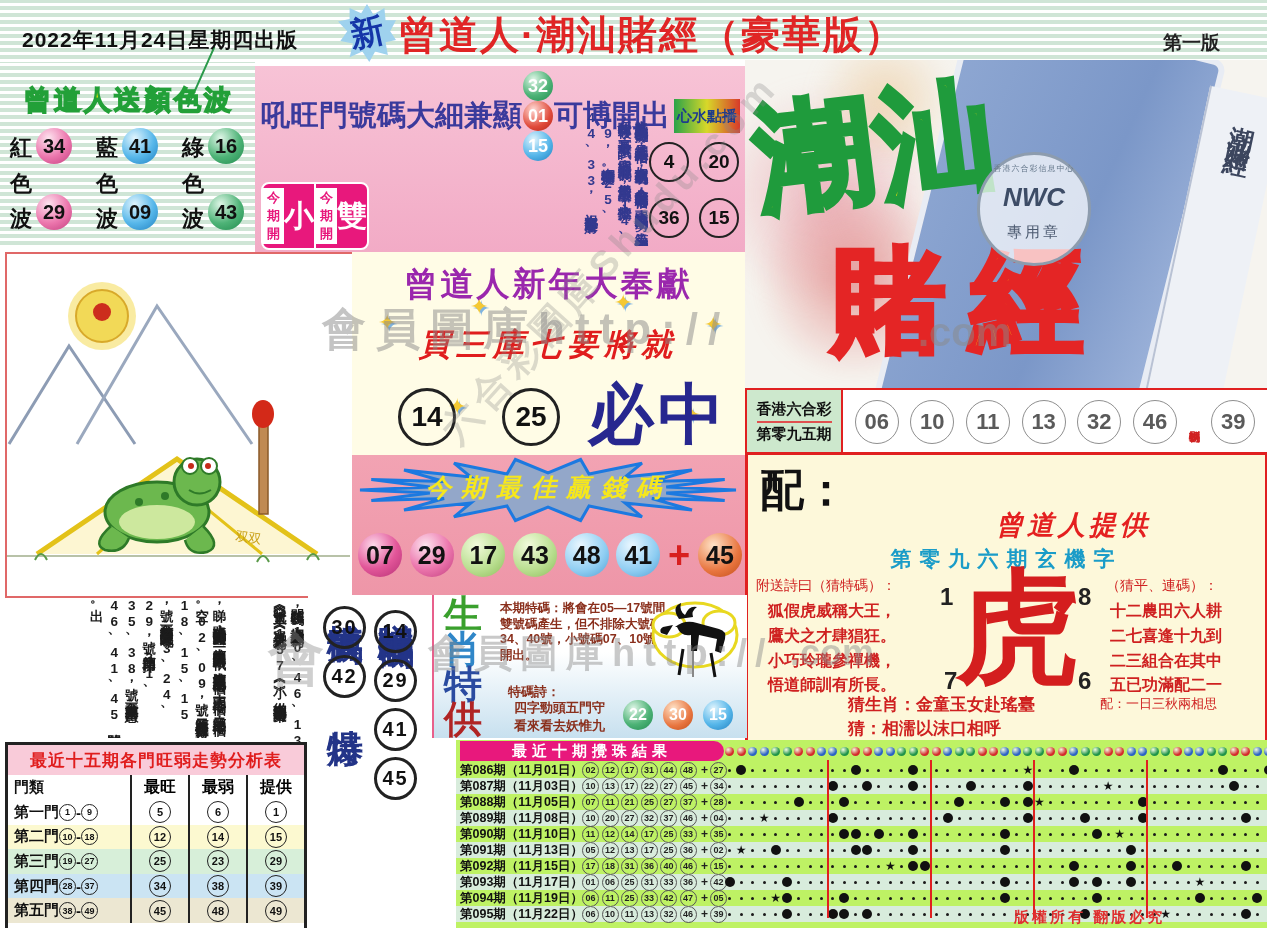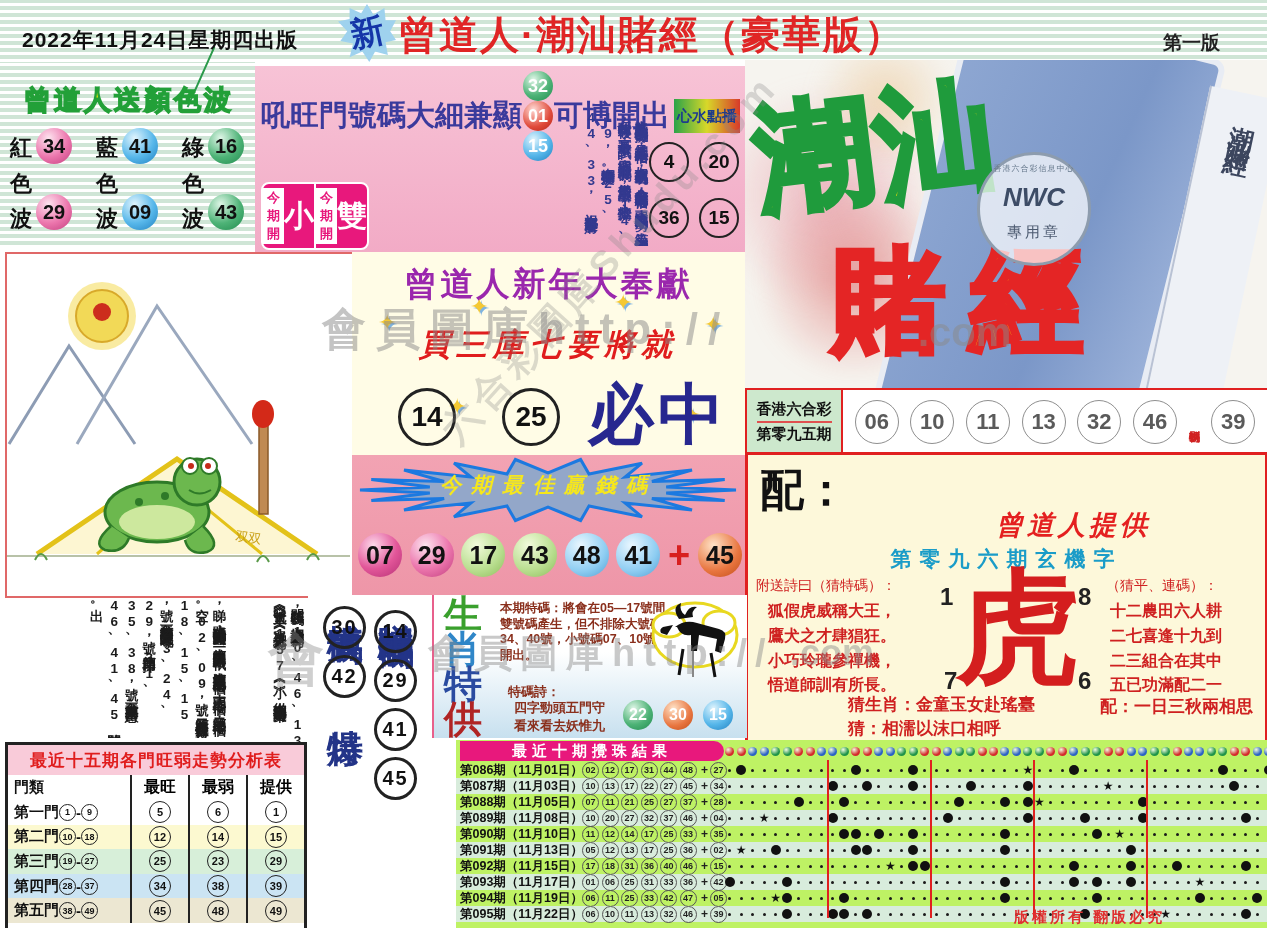--- a/index.html
+++ b/index.html
@@ -54,21 +54,21 @@
   #gift-panel{left:352px;top:252px;width:393px;height:203px;background:#fffce6;}
   #gift-title{position:absolute;left:0;top:10px;width:100%;text-align:center;font-size:33px;font-weight:900;color:#9a27ad;letter-spacing:3px;}
   #gift-sub{position:absolute;left:0;top:72px;width:100%;text-align:center;font-size:31px;font-weight:900;font-style:italic;color:#e01d1d;letter-spacing:6px;}
   .gstar{position:absolute;font-size:22px;color:#f4c832;text-shadow:2px 2px 0 #7fb4e0;}
   #gift-c1{left:46px;top:136px;width:52px;height:52px;font-size:28px;border-width:3px;}
   #gift-c2{left:150px;top:136px;width:52px;height:52px;font-size:28px;border-width:3px;}
   #gift-win{position:absolute;left:236px;top:118px;font-size:66px;font-weight:900;color:#27278f;letter-spacing:4px;}
   
   #best-panel{left:352px;top:455px;width:393px;height:140px;background:linear-gradient(180deg,#f2a3b3,#ee96a8);}
   #burst-wrap{position:absolute;left:6px;top:2px;width:380px;height:66px;}
-  #best-title{position:absolute;left:0;top:16px;width:100%;text-align:center;font-size:21px;font-weight:900;font-style:italic;color:#f6e71c;letter-spacing:10px;}
+  #best-title{position:absolute;left:0;top:16px;width:100%;text-align:center;font-size:25px;font-weight:900;font-style:italic;color:#f6e71c;letter-spacing:10px;}
   #best-balls{position:absolute;left:4px;top:76px;width:384px;height:48px;display:flex;align-items:center;justify-content:space-between;padding:0 2px;}
   .bball{width:44px;height:44px;border-radius:50%;display:flex;align-items:center;justify-content:center;font-size:25px;font-weight:900;color:#111;}
   .bplus{font-size:38px;font-weight:900;color:#d81f1f;line-height:1;}
   
   #masthead{left:745px;top:60px;width:522px;height:328px;background:#f6f4ef;overflow:hidden;}
   #mh-book{position:absolute;left:180px;top:-30px;width:250px;height:400px;background:linear-gradient(100deg,#8ea7d2,#7b97c8 60%,#9db3da);transform:rotate(14deg);border-radius:6px;box-shadow:0 0 0 6px #e8ecf4;}
   #mh-spine{position:absolute;left:430px;top:30px;width:74px;height:330px;background:#eef1f6;transform:rotate(12deg);border-left:2px solid #b9c2d4;}
   #mh-spine .vtext{margin:14px 0 0 24px;font-size:25px;color:#3c465e;letter-spacing:9px;font-weight:bold;}
   .blob{position:absolute;border-radius:50%;filter:blur(10px);}
   #blob1{left:-30px;top:20px;width:220px;height:230px;background:radial-gradient(circle,#e89aa8aa,#e89aa800 70%);}
@@ -96,21 +96,21 @@
   #my-issue{position:absolute;left:0;top:90px;width:100%;text-align:center;font-size:21px;font-weight:bold;color:#1a9cc8;letter-spacing:8px;font-family:"Liberation Serif",serif;}
   .my-red{color:#cf2020;font-family:"Liberation Serif",serif;}
   #my-lhead{position:absolute;left:8px;top:122px;font-size:14px;}
   #my-lpoem{position:absolute;left:20px;top:144px;font-size:16px;line-height:1.55;font-weight:bold;}
   #my-char{position:absolute;left:208px;top:112px;font-size:124px;font-weight:900;color:#d41e1e;font-family:"Liberation Serif",serif;line-height:1;}
   .my-corner{position:absolute;font-size:24px;font-weight:900;color:#222;}
   #my-rhead{position:absolute;left:358px;top:122px;font-size:14px;}
   #my-rpoem{position:absolute;left:362px;top:144px;font-size:16px;line-height:1.55;font-weight:bold;}
   #my-zodiac{position:absolute;left:100px;top:238px;font-size:17px;font-weight:bold;}
   #my-guess{position:absolute;left:100px;top:262px;font-size:17px;font-weight:bold;}
-  #my-pright{position:absolute;left:352px;top:240px;font-size:17px;font-weight:bold;}
+  #my-pright{position:absolute;left:352px;top:240px;font-size:13px;font-weight:normal;}
   
   #analysis2{left:2px;top:598px;width:226px;height:140px;font-size:13.5px;font-weight:bold;color:#1c1c1c;line-height:1.3;letter-spacing:1px;overflow:hidden;}
   #analysis1{left:232px;top:598px;width:74px;height:326px;font-size:13.5px;font-weight:bold;color:#1c1c1c;line-height:1.3;letter-spacing:1px;overflow:hidden;}
   
   #headline{left:308px;top:595px;width:124px;height:333px;background:#fff;display:flex;flex-direction:row-reverse;justify-content:center;gap:2px;}
   .hl-col{writing-mode:vertical-rl;text-orientation:upright;display:flex;align-items:center;font-size:36px;font-weight:900;color:#233488;letter-spacing:2px;}
   .hl-col .ring{writing-mode:horizontal-tb;width:37px;height:37px;font-size:20px;border-width:3px;margin:3px 0;}
   
   #trend{left:5px;top:742px;width:296px;height:183px;border:3px solid #222;background:#fff;}
   #trend-title{height:30px;background:#f9cbd9;color:#e01d1d;font-size:17px;font-weight:900;display:flex;align-items:center;justify-content:center;letter-spacing:1px;}

